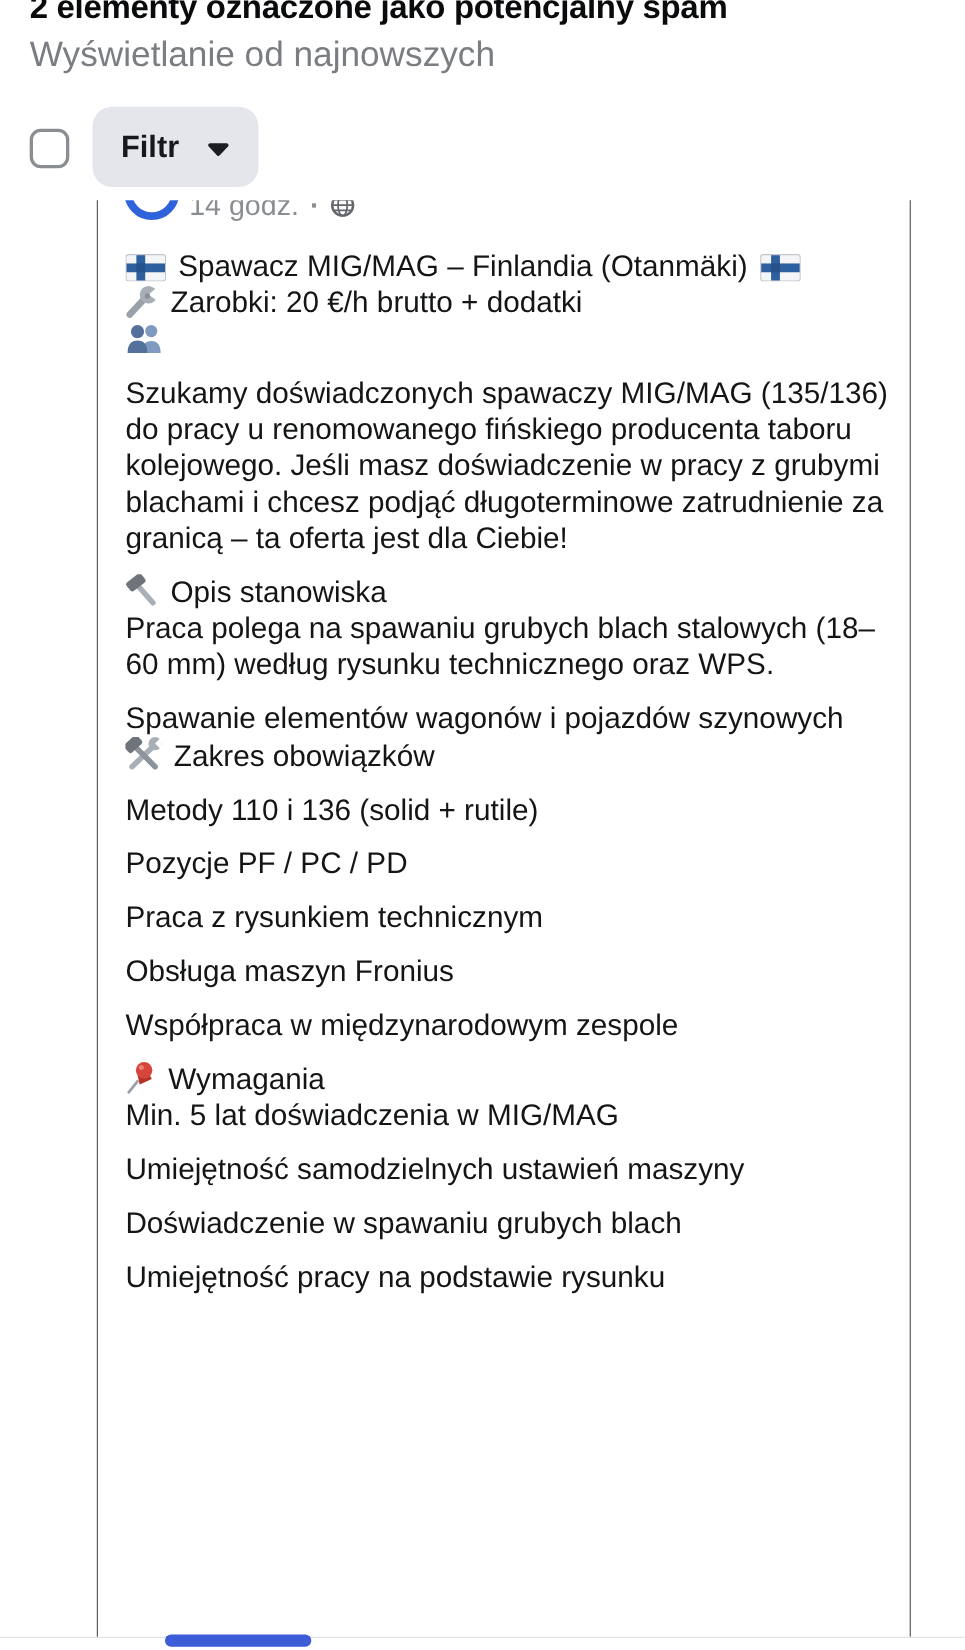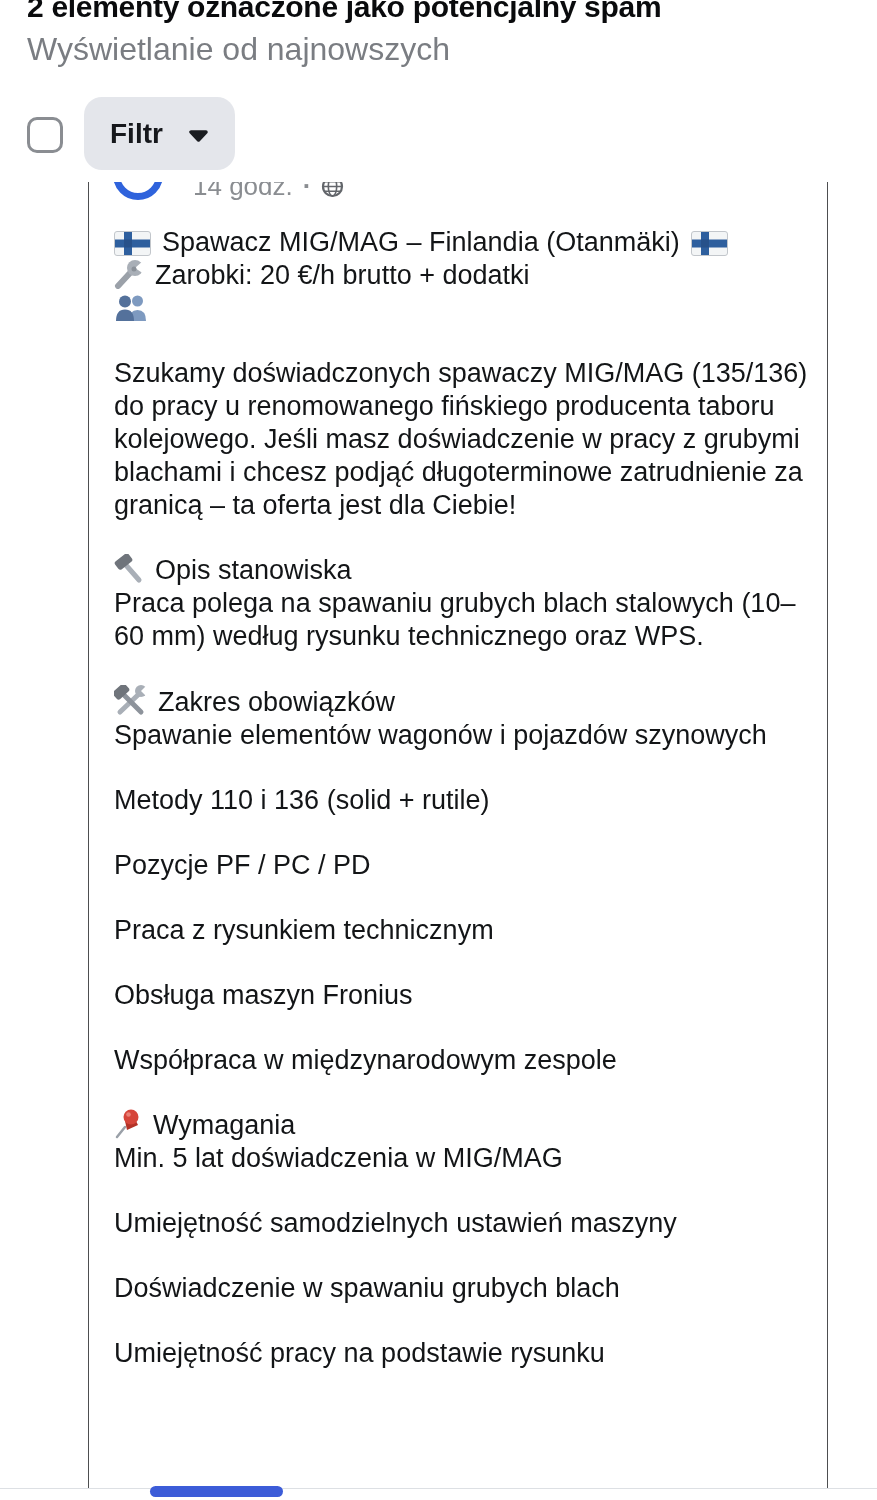--- a/index.html
+++ b/index.html
@@ -46,29 +46,29 @@
   .avatar{
     position:absolute;left:24px;top:-32px;width:50px;height:50px;
     border-radius:50%;background:#fff;box-sizing:border-box;
     border:7px solid var(--avatar-ring,#2f63dc);
   }
   .avatar::after{
     content:"";position:absolute;left:9px;top:-1px;width:17px;height:9px;
     background:#c9a390;border-radius:50%;
   }
   .post-meta{
-    position:absolute;left:104px;top:-10px;display:flex;align-items:center;gap:10px;
+    position:absolute;left:83px;top:-10px;display:flex;align-items:center;gap:10px;
     font-size:26px;color:var(--timestamp,#8a8d91);white-space:nowrap;line-height:28px;
   }
   .post-meta .dot{font-weight:700;}
   .post-body{
     position:absolute;left:25px;top:44px;width:700px;
     font-size:27px;line-height:33px;color:#131517;
   }
-  .pblock + .pblock{margin-top:32px;}
+  .pblock + .pblock{margin-top:16px;}
   .pline{min-height:33px;}
   .emoji{display:inline-block;vertical-align:-5px;line-height:0;margin-right:11px;}
   .emoji.end{margin-left:11px;margin-right:0;}
 
   
   .card-bottom-edge{
     position:absolute;left:0;top:1488px;width:877px;height:0;
     border-top:1px solid var(--divider,#dde0e4);
   }
   .action-bar{
@@ -135,31 +135,31 @@
               </svg></span></div>
         </div>
         <div class="pblock">
           <div class="pline"><span>Szukamy doświadczonych spawaczy MIG/MAG (135/136) do pracy u renomowanego fińskiego producenta taboru kolejowego. Jeśli masz doświadczenie w pracy z grubymi blachami i chcesz podjąć długoterminowe zatrudnienie za granicą – ta oferta jest dla Ciebie!</span></div>
         </div>
         <div class="pblock">
           <div class="pline"><span class="emoji"><svg width="30" height="30" viewBox="0 0 30 30">
                 <path d="M11 10 L25 26" stroke="#a9afb7" stroke-width="5" stroke-linecap="round"></path>
                 <rect x="1" y="2.5" width="17" height="10" rx="2.5" transform="rotate(-38 9.5 7.5)" fill="#6f747b"></rect>
               </svg></span><span>Opis stanowiska</span></div>
-          <div class="pline"><span>Praca polega na spawaniu grubych blach stalowych (10–60 mm) według rysunku technicznego oraz WPS.</span></div>
+          <div class="pline"><span>Praca polega na spawaniu grubych blach stalowych (18–60 mm) według rysunku technicznego oraz WPS.</span></div>
         </div>
         <div class="pblock">
+          <div class="pline"><span>Spawanie elementów wagonów i pojazdów szynowych</span></div>
           <div class="pline"><span class="emoji"><svg width="33" height="31" viewBox="0 0 33 31">
                 <path d="M6 27 L26 8" stroke="#a9afb7" stroke-width="5" stroke-linecap="round"></path>
                 <circle cx="27" cy="6" r="6" fill="#a9afb7"></circle>
                 <polygon points="27,6 33,0 33,12" fill="#ffffff"></polygon>
                 <path d="M8 8 L27 27" stroke="#8d939b" stroke-width="5" stroke-linecap="round"></path>
                 <rect x="-1" y="1.5" width="16" height="10" rx="2.5" transform="rotate(-42 7 6.5)" fill="#6f747b"></rect>
               </svg></span><span>Zakres obowiązków</span></div>
-          <div class="pline"><span>Spawanie elementów wagonów i pojazdów szynowych</span></div>
         </div>
         <div class="pblock">
           <div class="pline"><span>Metody 110 i 136 (solid + rutile)</span></div>
         </div>
         <div class="pblock">
           <div class="pline"><span>Pozycje PF / PC / PD</span></div>
         </div>
         <div class="pblock">
           <div class="pline"><span>Praca z rysunkiem technicznym</span></div>
         </div>

